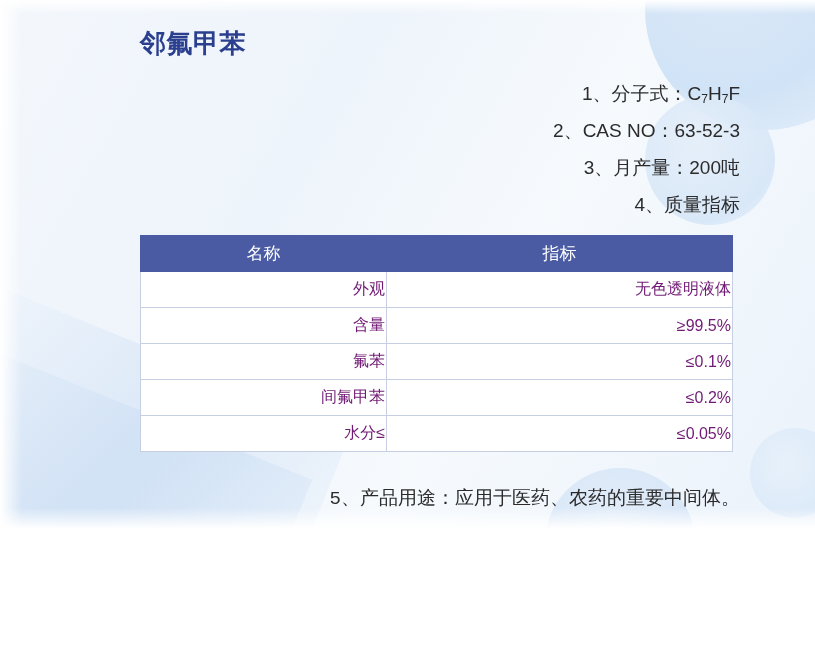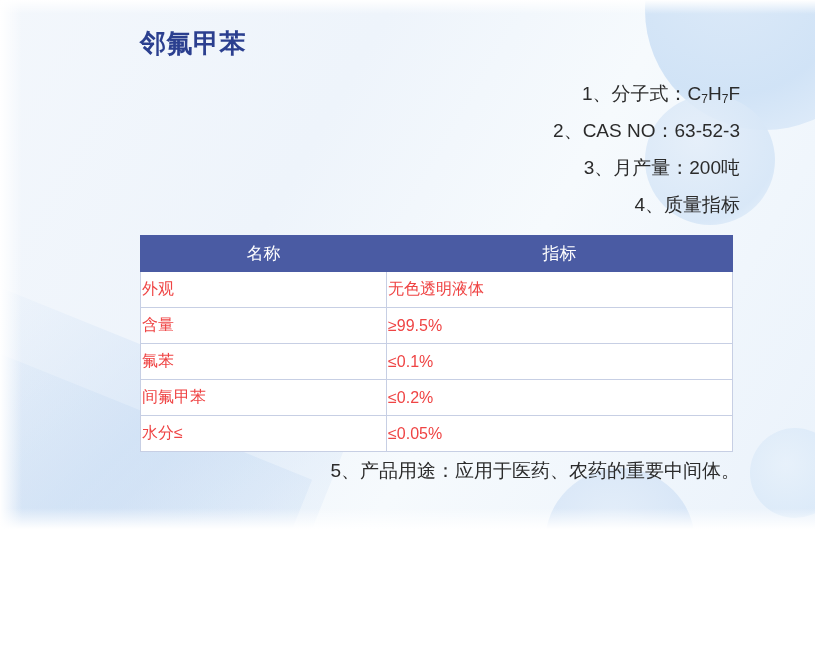--- a/index.html
+++ b/index.html
@@ -131,29 +131,30 @@
     color: #ffffff;
     font-weight: normal;
     font-size: 17px;
     height: 33px;
     border: 1px solid #4a5ba3;
   }
   table.spec-table td {
     border: 1px solid #c7cfe4;
     height: 33px;
     font-size: 16px;
-    color: #ef4444;
-    text-align: left;
+    color: #701a75;
+    text-align: right;
     background: #ffffff;
   }
   table.spec-table col.c1 { width: 246px; }
   table.spec-table col.c2 { width: 346px; }
 
   .after-table {
-    margin-top: 0;
+    margin-top: 28px;
+    font-family: Liberation Mono, monospace;
   }
   .after-table .spec-line {
     line-height: 2.05;
   }
 </style>
 </head>
 <body>
 
 <div class="page">
 

